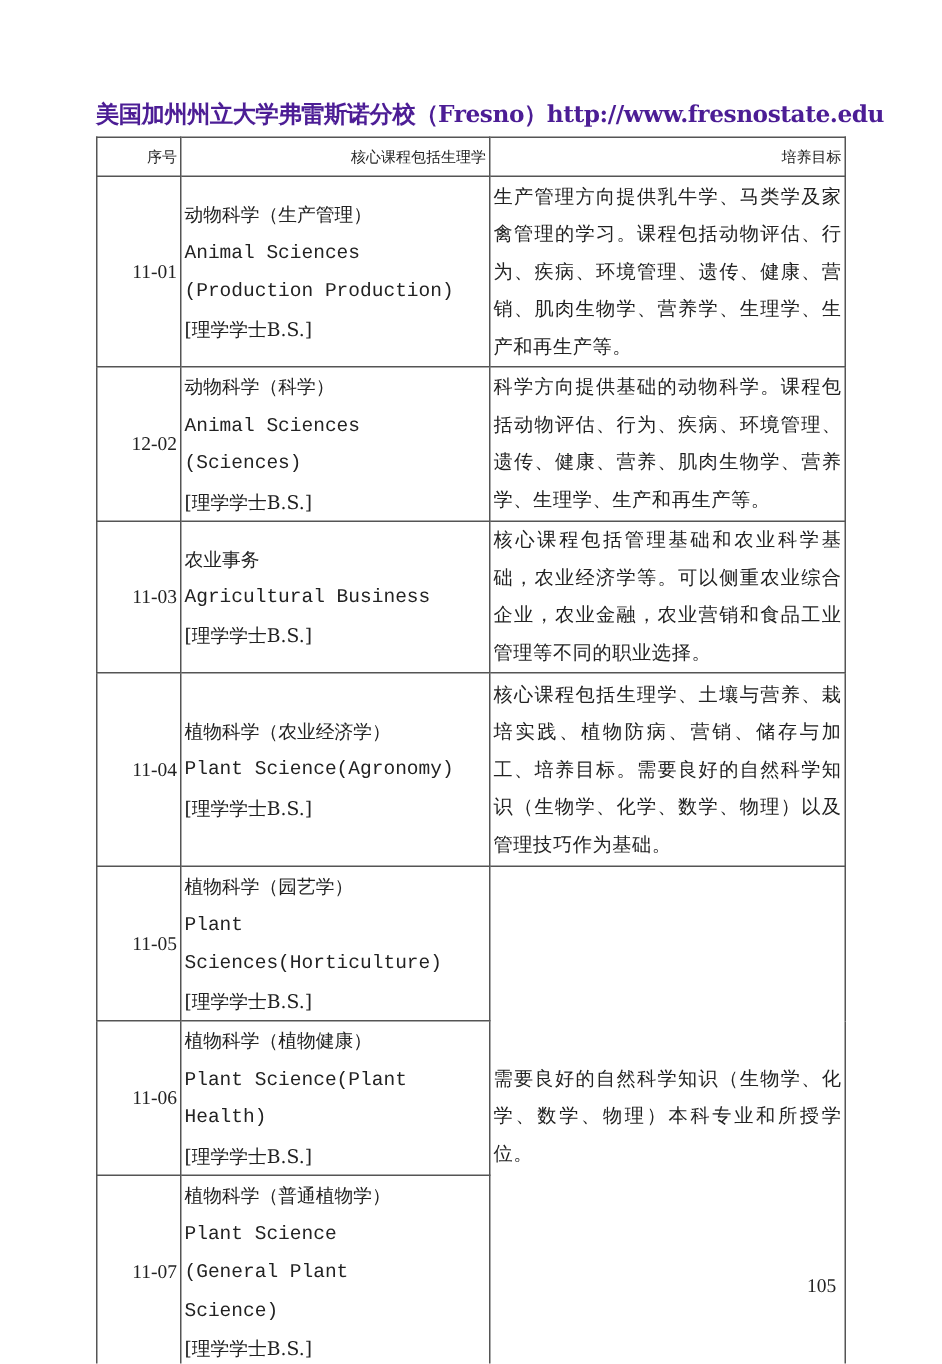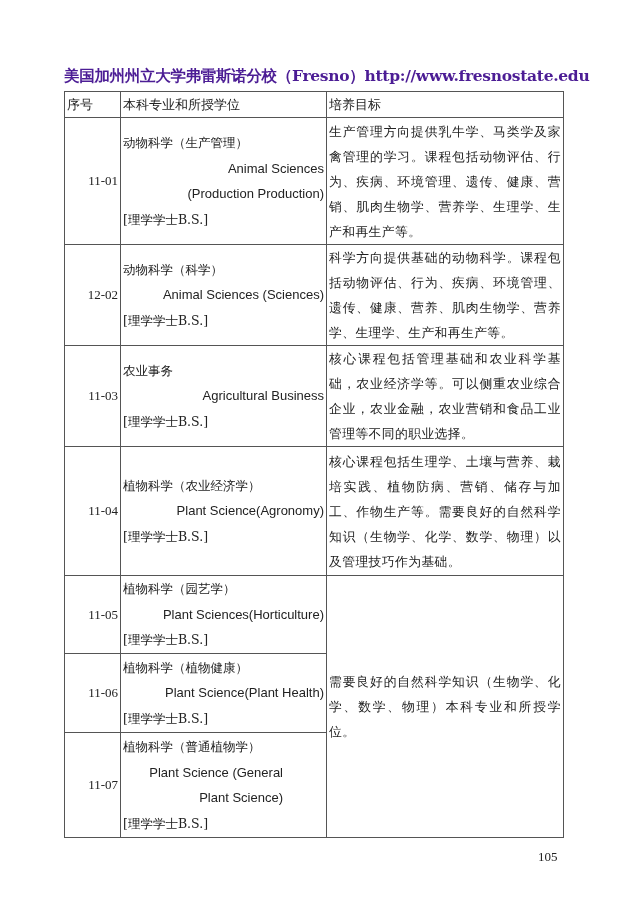--- a/index.html
+++ b/index.html
@@ -3,45 +3,45 @@
 <meta charset="utf-8">
 <style>
   html, body { margin: 0; padding: 0; background: #ffffff; }
   body { width: 628px; height: 909px; position: relative; overflow: hidden;
          font-family: "DejaVu Serif", "Liberation Serif", serif; color: #222; }
   .page-title { position: absolute; left: 64px; top: 66px; width: 500px;
                 font-size: 15.5px; font-weight: bold; white-space: nowrap; letter-spacing: -0.3px; color: #4c1d95; }
   table.main { position: absolute; left: 64px; top: 91px; width: 499px;
                border-collapse: collapse; table-layout: fixed; font-size: 12.5px; }
   table.main td, table.main th { border: 1.5px solid #555; padding: 0 2px; vertical-align: middle; }
-  table.main th { font-weight: normal; height: 25px; text-align: left; font-size: 13px; }
+  table.main th { font-weight: normal; height: 25px; text-align: right; font-size: 10px; }
   col.c1 { width: 56px; } col.c2 { width: 206px; } col.c3 { width: 237px; }
   td.code { text-align: right; padding-left: 1px; font-family: "Liberation Serif", serif; font-size: 13px; }
   td.major { line-height: 25.5px; font-size: 12.5px; padding-left: 1px; }
-  td.major .en { font-family: Liberation Sans, sans-serif; font-size: 13px; display: block; text-align: right; }
+  td.major .en { font-family: Liberation Mono, monospace; font-size: 13px; display: block; }
   td.major .cn, td.major .deg { display: block; }
   td.goal { line-height: 25px; font-size: 12.8px; vertical-align: top; padding: 0 2px; text-align: justify; letter-spacing: 0.4px; margin-left: 32px; }
   td.goal.mid { vertical-align: middle; }
   .page-number { position: absolute; left: 538px; top: 849px; font-size: 13px; font-family: "Liberation Serif", serif; }
 </style>
 </head>
 <body>
 
 <div class="page-title">美国加州州立大学弗雷斯诺分校（Fresno）http://www.fresnostate.edu</div>
 
 <table class="main">
   <colgroup>
       <col class="c1">
       <col class="c2">
       <col class="c3">
     </colgroup>
   <thead>
     <tr>
       <th>序号</th>
-      <th>本科专业和所授学位</th>
+      <th>核心课程包括生理学</th>
       <th>培养目标</th>
     </tr>
   </thead>
   <tbody>
     <tr style="height:127px;">
       <td class="code">11-01</td>
       <td class="major">
         <span class="cn">动物科学（生产管理）</span>
         <span class="en">Animal Sciences</span>
         <span class="en">(Production Production)</span>
@@ -67,21 +67,21 @@
       </td>
       <td class="goal">核心课程包括管理基础和农业科学基础，农业经济学等。可以侧重农业综合企业，农业金融，农业营销和食品工业管理等不同的职业选择。</td>
     </tr>
     <tr style="height:129px;">
       <td class="code">11-04</td>
       <td class="major">
         <span class="cn">植物科学（农业经济学）</span>
         <span class="en">Plant Science(Agronomy)</span>
         <span class="deg">[理学学士B.S.]</span>
       </td>
-      <td class="goal">核心课程包括生理学、土壤与营养、栽培实践、植物防病、营销、储存与加工、作物生产等。需要良好的自然科学知识（生物学、化学、数学、物理）以及管理技巧作为基础。</td>
+      <td class="goal">核心课程包括生理学、土壤与营养、栽培实践、植物防病、营销、储存与加工、培养目标。需要良好的自然科学知识（生物学、化学、数学、物理）以及管理技巧作为基础。</td>
     </tr>
     <tr style="height:78px;">
       <td class="code">11-05</td>
       <td class="major">
         <span class="cn">植物科学（园艺学）</span>
         <span class="en">Plant Sciences(Horticulture)</span>
         <span class="deg">[理学学士B.S.]</span>
       </td>
       <td class="goal mid" rowspan="3">需要良好的自然科学知识（生物学、化学、数学、物理）本科专业和所授学位。</td>
     </tr>

